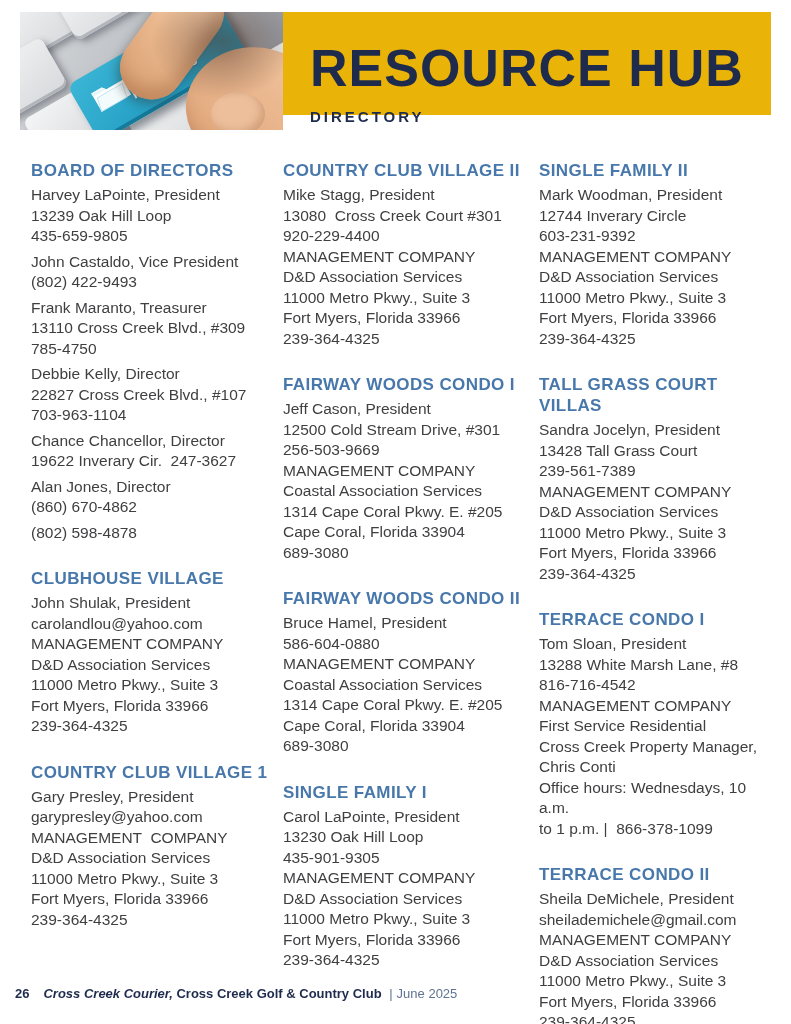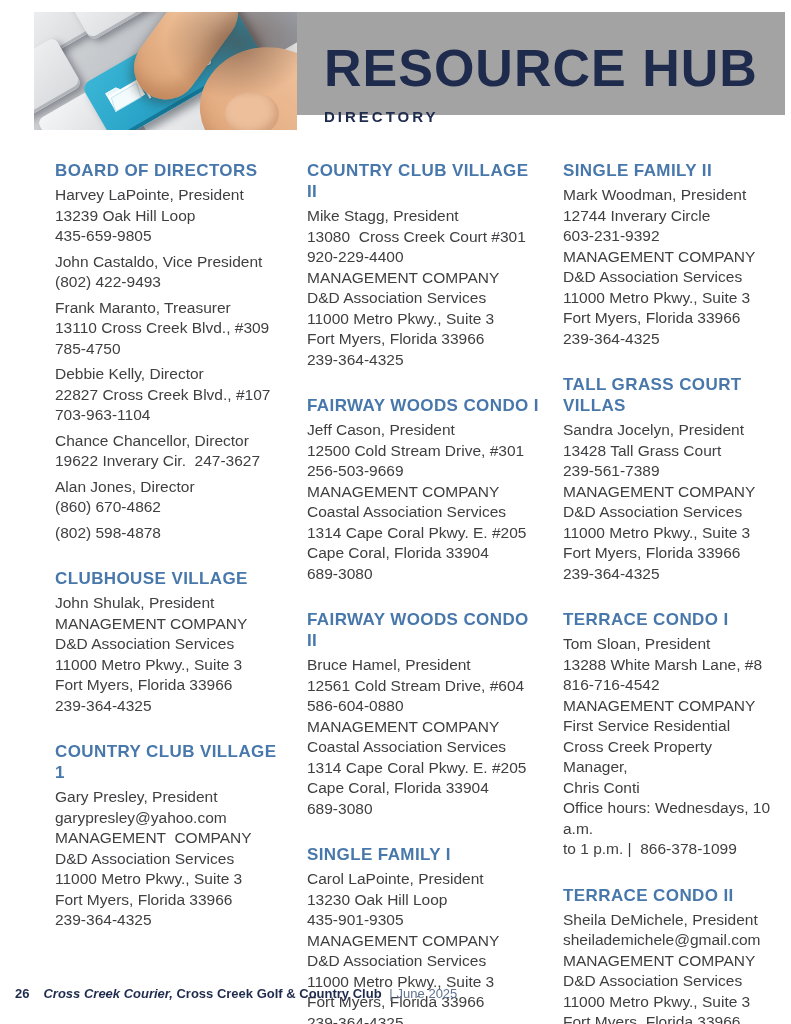--- a/index.html
+++ b/index.html
@@ -4,22 +4,22 @@
 <style>
   html,body{margin:0;padding:0;}
   body{
     width:791px;height:1024px;position:relative;overflow:hidden;
     background:#ffffff;
     font-family:"Liberation Sans","DejaVu Sans",sans-serif;
     -webkit-font-smoothing:antialiased;
   }
   
   .header-band{
-    position:absolute;left:34px;top:12px;width:751px;height:103px;
-    background:#a3a3a3;
+    position:absolute;left:20px;top:12px;width:751px;height:103px;
+    background:#eab308;
   }
   .photo{
     position:absolute;left:0;top:0;width:263px;height:118px;overflow:hidden;
     background:linear-gradient(118deg,#d8dadc 0%,#c2c5c9 35%,#a7abb1 65%,#878b93 100%);
   }
   .photo::after{ 
     content:"";position:absolute;right:-40px;top:-50px;width:200px;height:160px;
     background:radial-gradient(closest-side,rgba(90,60,45,.55),rgba(90,60,45,0) 72%);
   }
   .key{
@@ -66,21 +66,21 @@
     color:#1f2b4d;font-size:15px;font-weight:700;letter-spacing:3px;margin-top:14px;
   }
   
   .columns{
     position:absolute;left:31px;top:160px;width:740px;display:flex;
   }
   .col{box-sizing:border-box;}
   .col-1{width:252px;}
   .col-2{width:256px;}
   .col-3{width:232px;}
-  .section{margin-bottom:25px;margin-left:24px;}
+  .section{margin-bottom:25px;}
   .section-heading{
     color:#4878ab;font-size:17px;font-weight:700;letter-spacing:.4px;
     line-height:21px;margin:0 0 4px 0;
   }
   .group{margin-bottom:5px;}
   .line{
     color:#3f3f41;font-size:15.5px;line-height:20.5px;white-space:pre-wrap;
   }
   
   .footer{
@@ -167,20 +167,21 @@
             <div class="line">(802) 598-4878</div>
           </div>
         </div>
   </div>
 
   <div class="section">
     <h2 class="section-heading">CLUBHOUSE VILLAGE</h2>
     <div class="section-body">
           <div class="group">
             <div class="line">John Shulak, President</div>
+            <div class="line">carolandlou@yahoo.com</div>
             <div class="line">MANAGEMENT COMPANY</div>
             <div class="line">D&amp;D Association Services</div>
             <div class="line">11000 Metro Pkwy., Suite 3</div>
             <div class="line">Fort Myers, Florida 33966</div>
             <div class="line">239-364-4325</div>
           </div>
         </div>
   </div>
 
   <div class="section">
@@ -229,21 +230,20 @@
             <div class="line">689-3080</div>
           </div>
         </div>
   </div>
 
   <div class="section">
     <h2 class="section-heading">FAIRWAY WOODS CONDO II</h2>
     <div class="section-body">
           <div class="group">
             <div class="line">Bruce Hamel, President</div>
-            <div class="line">12561 Cold Stream Drive, #604</div>
             <div class="line">586-604-0880</div>
             <div class="line">MANAGEMENT COMPANY</div>
             <div class="line">Coastal Association Services</div>
             <div class="line">1314 Cape Coral Pkwy. E. #205</div>
             <div class="line">Cape Coral, Florida 33904</div>
             <div class="line">689-3080</div>
           </div>
         </div>
   </div>
 

